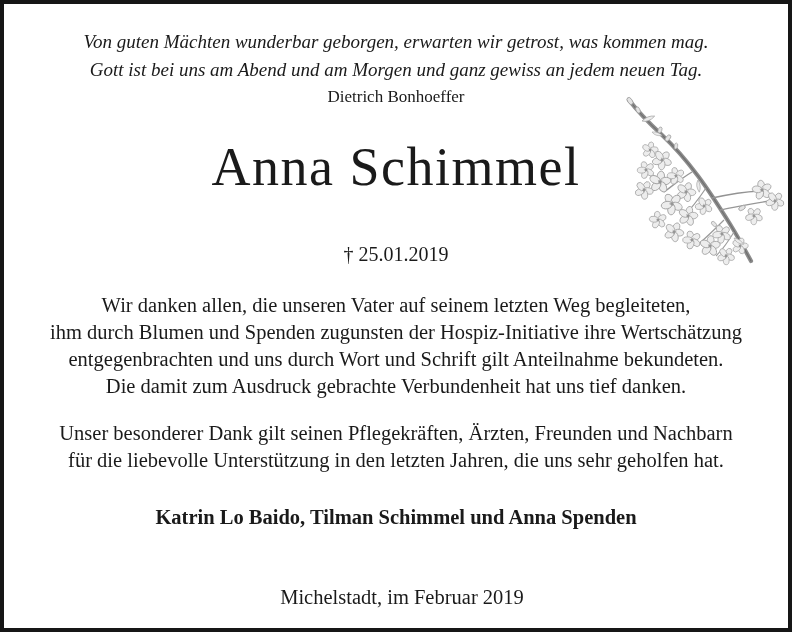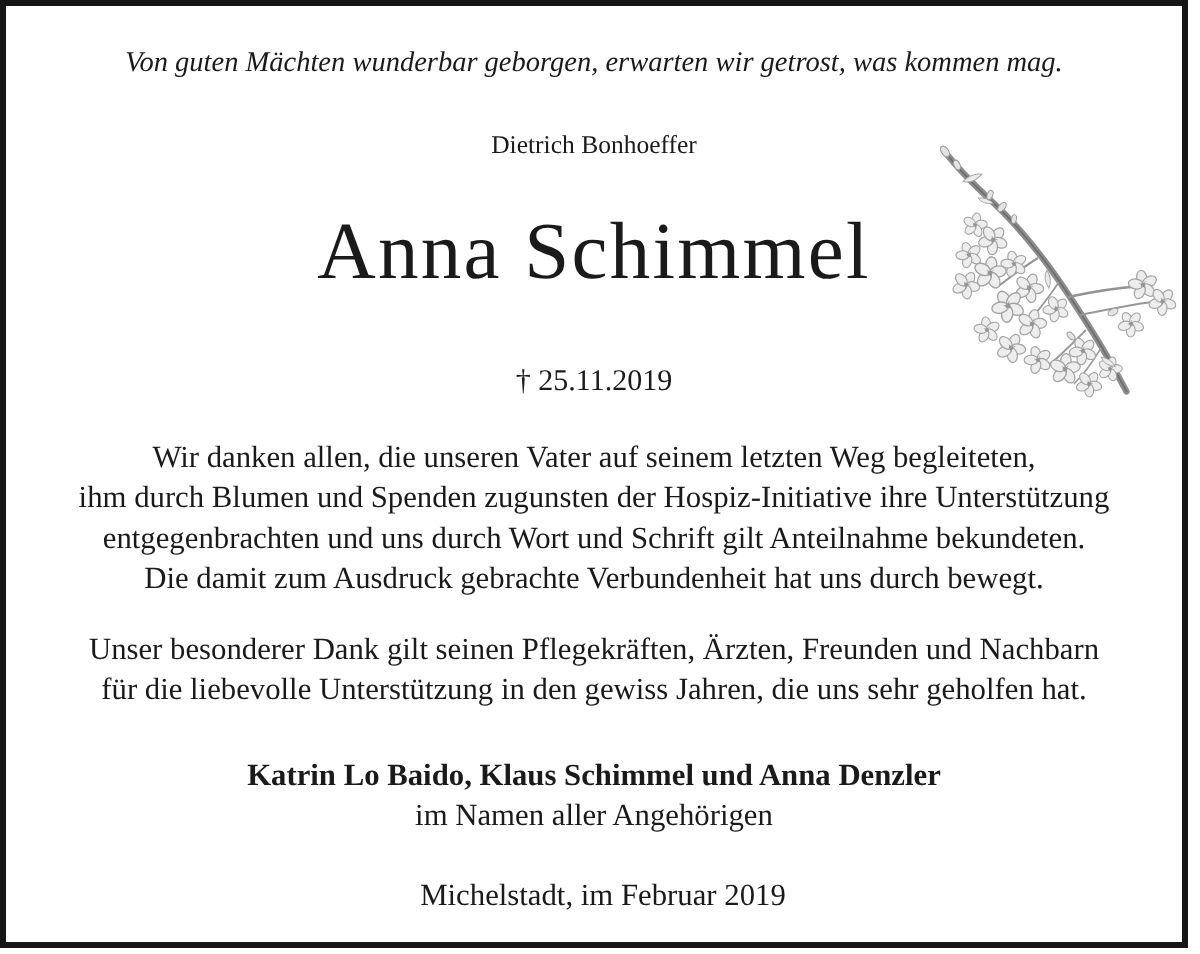--- a/index.html
+++ b/index.html
@@ -56,20 +56,21 @@
   }
 </style>
 </head>
 <body>
 
 <div class="page">
   <div class="frame">
 
     <div class="centered quote">
       <div>Von guten Mächten wunderbar geborgen, erwarten wir getrost, was kommen mag.</div>
+      <div>Gott ist bei uns am Abend und am Morgen und ganz gewiss an jedem neuen Tag.</div>
     </div>
 
     <div class="centered attribution">Dietrich Bonhoeffer</div>
 
     <svg class="flower" viewBox="0 0 195 185" xmlns="http://www.w3.org/2000/svg" aria-hidden="true">
       <defs>
         <g id="bl">
           <g fill="#ededed" stroke="#a3a3a3" stroke-width="0.9">
             <g>
                 <ellipse cx="0" cy="-5.4" rx="3.7" ry="5.5"></ellipse>
@@ -142,34 +143,33 @@
       <use href="#bl" transform="translate(160,128) scale(0.8) rotate(-34)"></use>
       <use href="#bud" transform="translate(148,120) rotate(60) scale(0.9)"></use>
       <use href="#bud" transform="translate(120,136) rotate(-45) scale(0.8)"></use>
       <use href="#leaf" transform="translate(104,92) rotate(120) scale(0.9)"></use>
       <use href="#leaf" transform="translate(140,150) rotate(70) scale(0.85)"></use>
     </svg>
 
     <div class="centered title">Anna Schimmel</div>
 
 
-    <div class="centered death-date">† 25.11.2019</div>
+    <div class="centered death-date">† 25.01.2019</div>
 
     <div class="body-block thanks-main">
       <div class="line">Wir danken allen, die unseren Vater auf seinem letzten Weg begleiteten,</div>
-      <div class="line">ihm durch Blumen und Spenden zugunsten der Hospiz-Initiative ihre Unterstützung</div>
+      <div class="line">ihm durch Blumen und Spenden zugunsten der Hospiz-Initiative ihre Wertschätzung</div>
       <div class="line">entgegenbrachten und uns durch Wort und Schrift gilt Anteilnahme bekundeten.</div>
-      <div class="line">Die damit zum Ausdruck gebrachte Verbundenheit hat uns durch bewegt.</div>
+      <div class="line">Die damit zum Ausdruck gebrachte Verbundenheit hat uns tief danken.</div>
     </div>
 
     <div class="body-block thanks-special">
       <div class="line">Unser besonderer Dank gilt seinen Pflegekräften, Ärzten, Freunden und Nachbarn</div>
-      <div class="line">für die liebevolle Unterstützung in den gewiss Jahren, die uns sehr geholfen hat.</div>
+      <div class="line">für die liebevolle Unterstützung in den letzten Jahren, die uns sehr geholfen hat.</div>
     </div>
 
-    <div class="centered names">Katrin Lo Baido, Klaus Schimmel und Anna Denzler</div>
+    <div class="centered names">Katrin Lo Baido, Tilman Schimmel und Anna Spenden</div>
 
-    <div class="centered on-behalf">im Namen aller Angehörigen</div>
 
     <div class="centered place-date">Michelstadt, im Februar 2019</div>
 
   </div>
 </div>
 
 </body></html>

